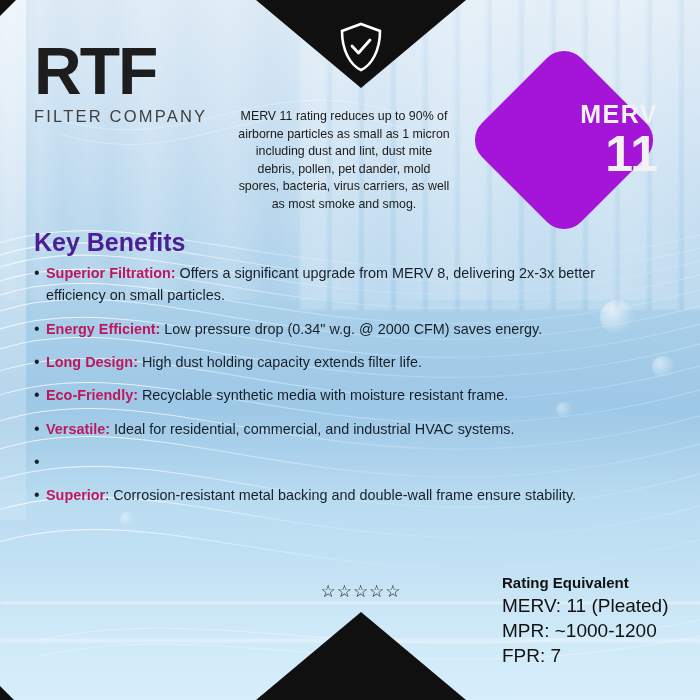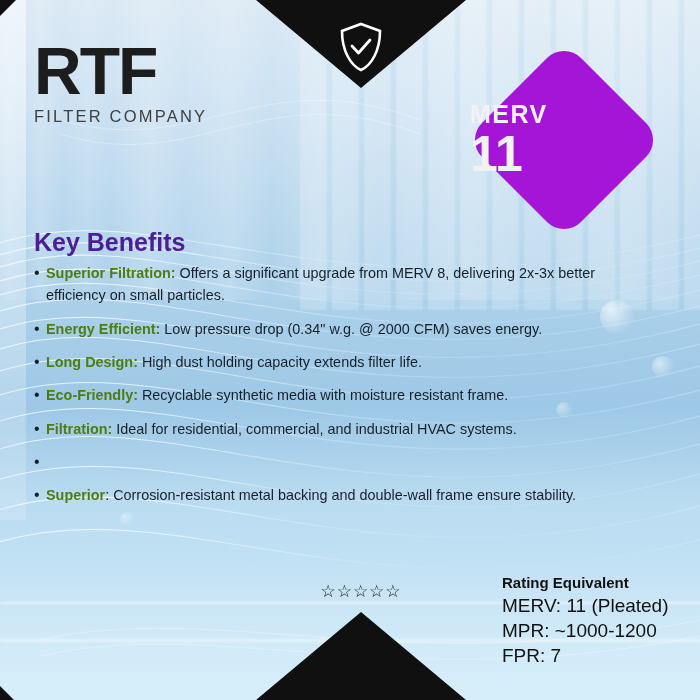--- a/index.html
+++ b/index.html
@@ -200,21 +200,21 @@
     width: 140px; height: 140px;
     background: #a415d8;
     border-radius: 24px;
     transform: rotate(45deg);
   }
   .badge-text {
     position: absolute;
     inset: 0;
     display: flex;
     flex-direction: column;
-    align-items: flex-start;
+    align-items: flex-end;
     justify-content: center;
     color: #f2f2f2;
   }
   .badge-merv {
     font-size: 25px;
     font-weight: bold;
     letter-spacing: 1.5px;
     line-height: 1;
     margin-bottom: 2px;
   }
@@ -248,21 +248,21 @@
   }
   .bullet {
     flex: 0 0 auto;
     width: 12px;
     font-size: 16px;
     line-height: 1.35;
     color: #17202a;
   }
   .b-label {
     font-weight: bold;
-    color: #4d7c0f;
+    color: #be185d;
   }
 
   
   .stars {
     position: absolute;
     left: 50%;
     transform: translateX(-50%);
     bottom: 98px;
     display: flex;
     gap: 1px;
@@ -350,20 +350,21 @@
   <svg class="shield" viewBox="0 0 44 50">
     <path d="M22 2 L41 9 C41 28 33 43 22 48 C11 43 3 28 3 9 Z" fill="none" stroke="#ffffff" stroke-width="2.6"></path>
     <path d="M13 24 L19.5 31 L31 18" fill="none" stroke="#ffffff" stroke-width="2.8" stroke-linecap="round" stroke-linejoin="round"></path>
   </svg>
 
   <div class="logo">
     <div class="logo-rtf">RTF</div>
     <div class="logo-sub">FILTER COMPANY</div>
   </div>
 
+  <div class="merv-desc">MERV 11 rating reduces up to 90% of airborne particles as small as 1 micron including dust and lint, dust mite debris, pollen, pet dander, mold spores, bacteria, virus carriers, as well as most smoke and smog.</div>
 
   <div class="badge-wrap">
     <div class="badge"></div>
     <div class="badge-text">
       <div class="badge-merv">MERV</div>
       <div class="badge-num">11</div>
     </div>
   </div>
 
   <div class="kb-title">Key Benefits</div>
@@ -380,21 +381,21 @@
     <div class="benefit">
       <span class="bullet">•</span>
       <span><span class="b-label">Long Design:</span><span> High dust holding capacity extends filter life.</span></span>
     </div>
     <div class="benefit">
       <span class="bullet">•</span>
       <span><span class="b-label">Eco-Friendly:</span><span> Recyclable synthetic media with moisture resistant frame.</span></span>
     </div>
     <div class="benefit">
       <span class="bullet">•</span>
-      <span><span class="b-label">Filtration:</span><span> Ideal for residential, commercial, and industrial HVAC systems.</span></span>
+      <span><span class="b-label">Versatile:</span><span> Ideal for residential, commercial, and industrial HVAC systems.</span></span>
     </div>
     <div class="benefit">
       <span class="bullet">•</span>
     </div>
     <div class="benefit">
       <span class="bullet">•</span>
       <span><span class="b-label">Superior</span><span>: Corrosion-resistant metal backing and double-wall frame ensure stability.</span></span>
     </div>
   </div>
 

